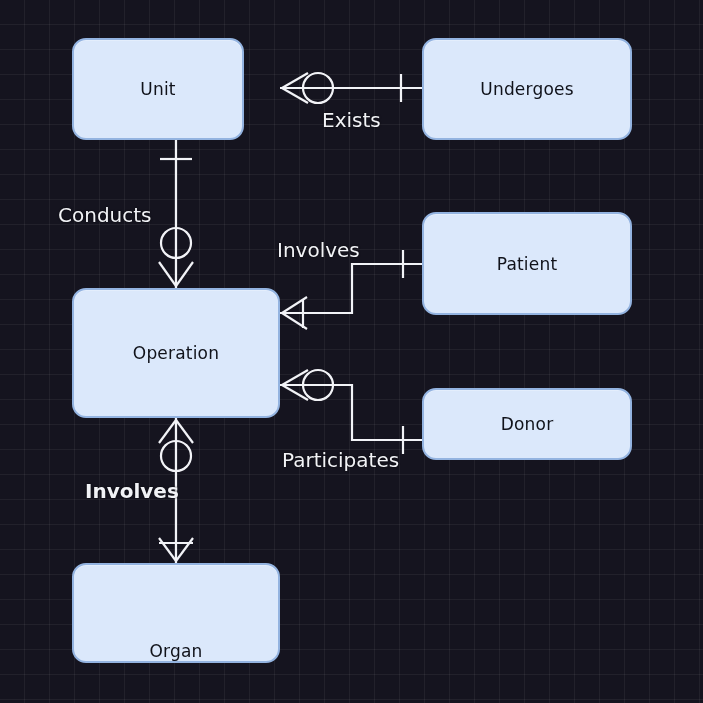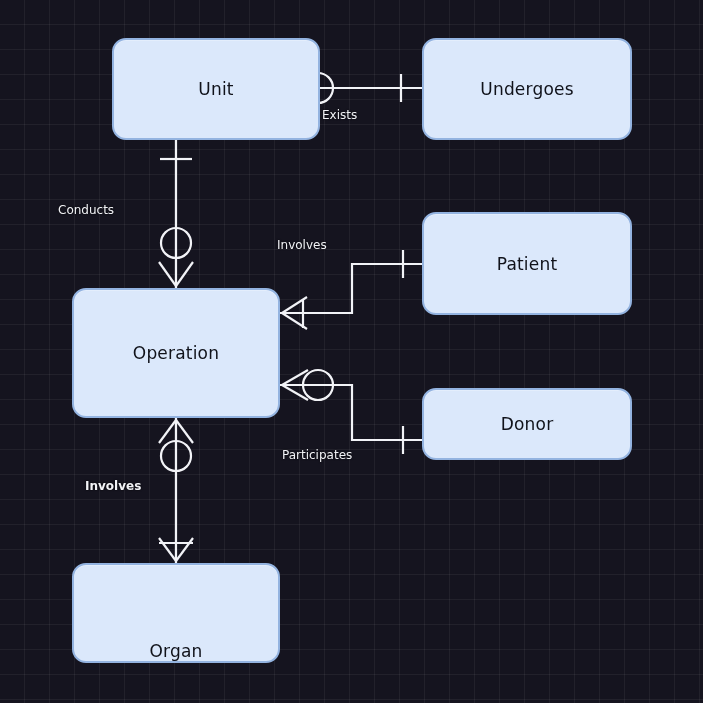--- a/index.html
+++ b/index.html
@@ -43,21 +43,21 @@
   .entity-label {
     color: #10121a;
     font-size: 17px;
     font-family: "DejaVu Sans", "Liberation Sans", sans-serif;
     letter-spacing: 0.2px;
     user-select: none;
   }
   .edge-label {
     position: absolute;
     color: #f2f3f7;
-    font-size: 12px;
+    font-size: 20px;
     font-family: "DejaVu Sans", "Liberation Sans", sans-serif;
     white-space: nowrap;
     user-select: none;
     text-shadow: 0 0 2px rgba(0,0,0,0.85);
   }
 </style>
 </head>
 <body>
 
 <div id="canvas">
@@ -131,21 +131,21 @@
           <path d="M 176 561 L 159 538"></path>
           <path d="M 176 561 L 193 538"></path>
         </g>
 
         <path d="M 159 543 L 193 543"></path>
       </g>
 
     </g>
   </svg>
 
-  <div class="entity" style="left:72px; top:38px; width:208px; height:102px;margin-left:40px;">
+  <div class="entity" style="left:72px; top:38px; width:172px; height:102px;">
     <span class="entity-label">Unit</span>
   </div>
 
   <div class="entity" style="left:422px; top:38px; width:210px; height:102px;">
     <span class="entity-label">Undergoes</span>
   </div>
 
   <div class="entity" style="left:422px; top:212px; width:210px; height:103px;">
     <span class="entity-label">Patient</span>
   </div>

